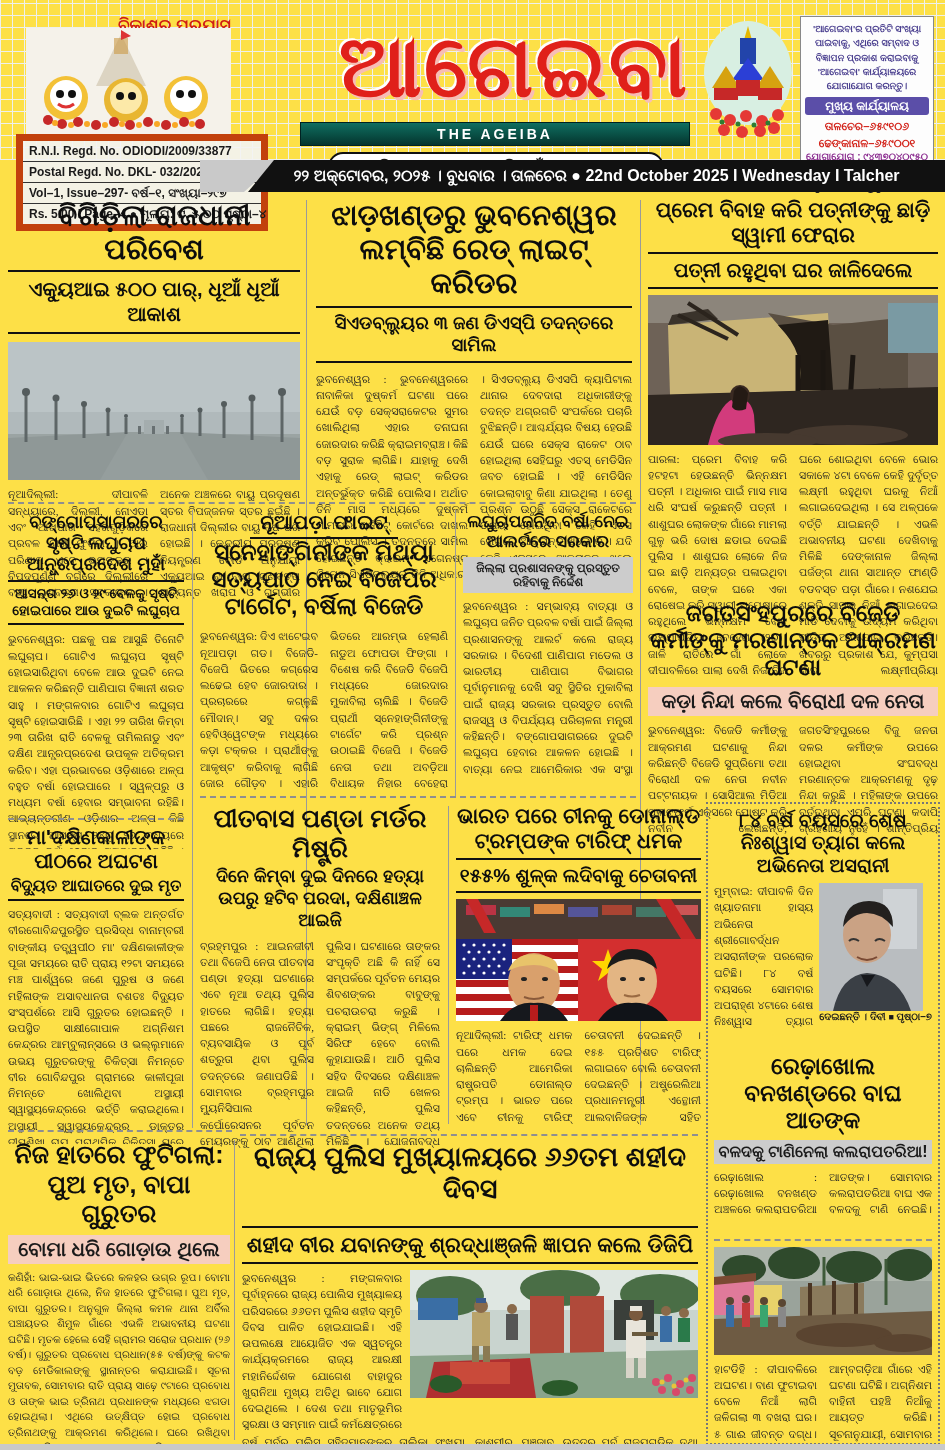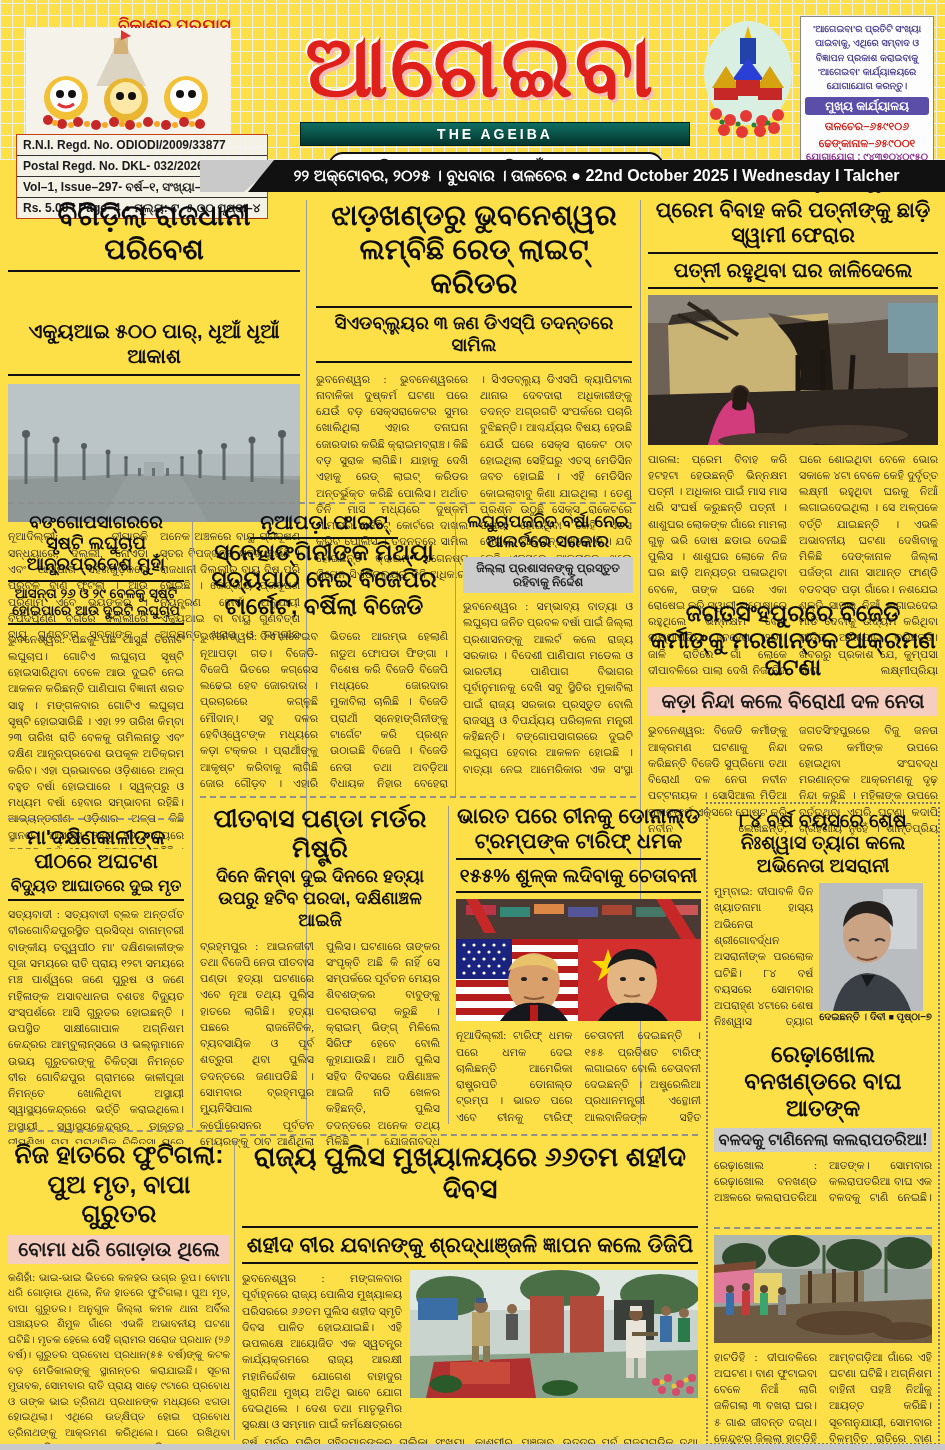--- a/index.html
+++ b/index.html
@@ -25,21 +25,21 @@
   }
   .teal-bar {
     background:linear-gradient(180deg,#0f6e60,#04352e);
     color:#fff; font-weight:bold; font-size:14px; letter-spacing:3px;
     text-align:center; line-height:22px; border:1px solid #022;
   }
   .founder-pill {
     border:2px solid #111; border-radius:16px; background:#fff;
     font-weight:bold; font-size:16px; text-align:center; line-height:26px;
   }
-  .leftbox { background:rgba(243,243,243,.92); border:1px solid #c2410c; }
+  .leftbox { background:rgba(243,243,243,.92); border:7px solid #c2410c; }
   .leftbox div {
     border-bottom:1.5px solid #333; font-weight:bold; font-size:12px;
     padding:3px 6px; white-space:nowrap;
   }
   .leftbox div:last-child { border-bottom:none; }
   .rightbox { border:1.5px solid #888; background:#fdfdfd; padding:5px 4px 3px; }
   .rb-notice { color:#4a3f8f; font-weight:bold; font-size:9.5px; text-align:center; line-height:1.5; }
   .rb-office { background:#5b4ea8; color:#fff; font-weight:bold; font-size:12px; text-align:center; border-radius:3px; padding:2px 0; margin:4px 0 3px; }
   .rb-phone { color:#d3251c; font-weight:bold; font-size:11px; text-align:center; line-height:1.5; }
   .rb-contact { color:#8a2b8f; font-weight:bold; font-size:10px; text-align:center; }
@@ -117,21 +117,21 @@
           <circle cx="79" cy="97" r="3"></circle>
           <circle cx="96" cy="96" r="3"></circle>
           <circle cx="113" cy="97" r="3"></circle>
           <circle cx="131" cy="96" r="3"></circle>
           <circle cx="149" cy="97" r="3"></circle>
           <circle cx="166" cy="96" r="3"></circle>
         </g>
     </svg>
   </div>
 
-  <div class="abs logo-odia" style="left:255px; top:24px; width:450px; text-align:center;">ଆଗେଇବା</div>
+  <div class="abs logo-odia" style="left:239px; top:24px; width:450px; text-align:right;">ଆଗେଇବା</div>
   <div class="abs teal-bar" style="left:300px; top:122px; width:390px; height:24px;">THE AGEIBA</div>
   <div class="abs founder-pill" style="left:328px; top:152px; width:336px; height:30px;">ପ୍ରତିଷ୍ଠାତା ସଦସ୍ୟ ଡ. ନିମାଇଁ ଚରଣ ପ୍ରଧାନ</div>
 
   <div class="abs" style="left:702px; top:18px;">
     <svg class="photo" width="92" height="126" viewBox="0 0 92 126">
       <ellipse cx="46" cy="55" rx="44" ry="52" fill="#d8efe2"></ellipse>
       <path d="M46 8 l4 14 h-8 Z" fill="#e6b800"></path>
       <rect x="38" y="20" width="16" height="26" fill="#2244aa"></rect>
       <path d="M30 62 L46 40 L62 62 Z" fill="#2b3fd6"></path>
       <path d="M10 70 L24 48 L38 70 Z" fill="#d6a210"></path>
@@ -176,21 +176,21 @@
   </div>
 
   <div class="abs datebar-wedge" style="left:200px; top:160px; width:80px; height:32px;"></div>
   <div class="abs datebar" style="left:248px; top:160px; width:697px; height:32px;">୨୨ ଅକ୍ଟୋବର, ୨୦୨୫ । ବୁଧବାର । ତାଳଚେର ● 22nd October 2025 I Wednesday I Talcher</div>
 
   <div class="abs vdiv" style="left:306px; top:200px; height:925px;"></div>
   <div class="abs vdiv" style="left:640px; top:200px; height:925px;"></div>
 
   <div class="abs" style="left:8px; top:198px; width:292px;">
     <div class="hl rule-b" style="font-size:29px; padding-bottom:4px;">ବିଗିଡ଼ିଲା ରାଜଧାନୀ ପରିବେଶ</div>
-    <div class="sub rule-b" style="font-size:20px; padding:5px 0;margin-top:42px;">ଏକ୍ୟୁଆଇ ୫୦୦ ପାର୍, ଧୂଆଁ ଧୂଆଁ ଆକାଶ</div>
+    <div class="sub rule-b" style="font-size:20px; padding:5px 0;">ଏକ୍ୟୁଆଇ ୫୦୦ ପାର୍, ଧୂଆଁ ଧୂଆଁ ଆକାଶ</div>
     <div style="margin:8px 0 6px;">
       <svg class="photo" width="292" height="138" viewBox="0 0 292 138">
         <rect width="292" height="138" fill="#aab3b6"></rect>
         <rect y="0" width="292" height="70" fill="#b9c2c4"></rect>
         <rect y="92" width="292" height="46" fill="#8e9796"></rect>
         <path d="M0 96 L120 90 L172 90 L292 96 L292 138 L0 138 Z" fill="#7e8786"></path>
         <path d="M120 90 L172 90 L200 138 L92 138 Z" fill="#868f8e"></path>
         <rect x="136" y="78" width="20" height="14" fill="#9aa3a4"></rect>
         <g stroke="#3c4446" stroke-width="3">
           <line x1="18" y1="52" x2="18" y2="100"></line>
@@ -430,21 +430,21 @@
             <path d="M56 58 q4 -4 10 0" stroke="#333" stroke-width="2" fill="none"></path>
             <path d="M38 74 q10 6 20 0" stroke="#7a4a34" stroke-width="2" fill="none"></path>
             <path d="M14 128 Q22 92 48 90 Q80 92 92 128 Z" fill="#3a3f45"></path>
             <path d="M42 92 L48 104 L56 92 Z" fill="#16181c"></path>
           </svg>
           <div class="caption-sm"><span>ଦେଇଛନ୍ତି । ଦିବୀ</span> <span class="pageref">ପୃଷ୍ଠା–୭</span></div>
         </div>
       </div>
     </div>
 
-    <div style="margin-top:8px;">
+    <div style="margin-top:20px;">
       <div class="hl" style="font-size:23px;">ରେଢ଼ାଖୋଲ ବନଖଣ୍ଡରେ ବାଘ ଆତଙ୍କ</div>
       <div class="graybox" style="font-size:16px; padding:3px 0; margin:5px 0;">ବଳଦକୁ ଟାଣିନେଲା କଲରାପତରିଆ!</div>
       <div class="body-txt cols2" style="height:64px; overflow:hidden;">
         <span>ରେଢ଼ାଖୋଲ : ରେଢ଼ାଖୋଲ ବନଖଣ୍ଡ ଅଞ୍ଚଳରେ କଲରାପତରିଆ ଆତଙ୍କ। ସୋମବାର କଲରାପତରିଆ ବାଘ ଏକ ବଳଦକୁ ଟାଣି ନେଇଛି। ରେଢ଼ାଖୋଲ ବନଖଣ୍ଡ ତଥା ସେହି ରେଞ୍ଜର ବଡ଼ଲେଉ ଗାଁରେ ଏହି ଘଟଣା ଘଟିଛି।</span> 
       </div>
     </div>
     <div class="hdash" style="margin:6px 0;"></div>
 
     <div>
       <div style="margin:6px 0;">

